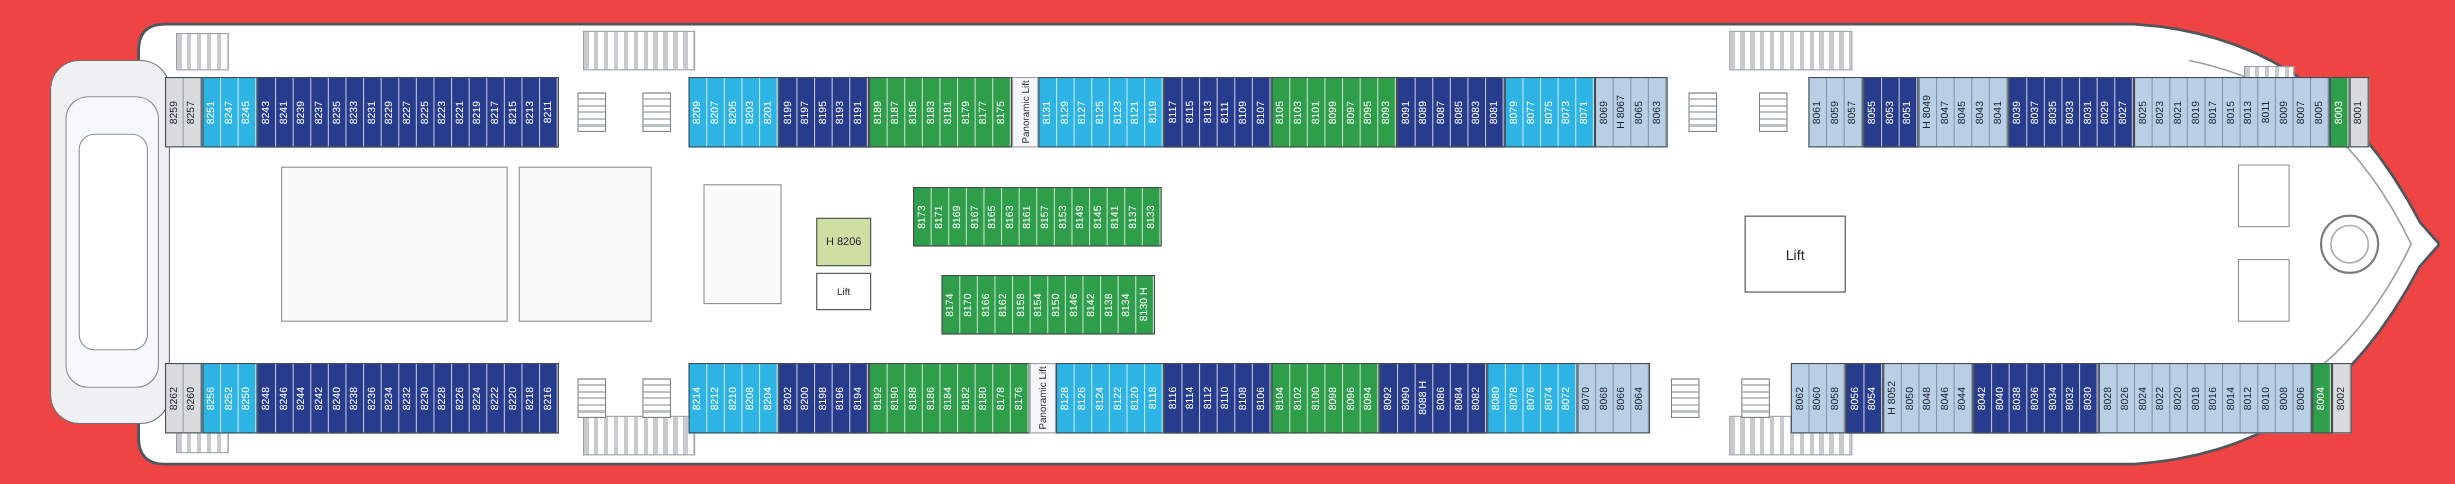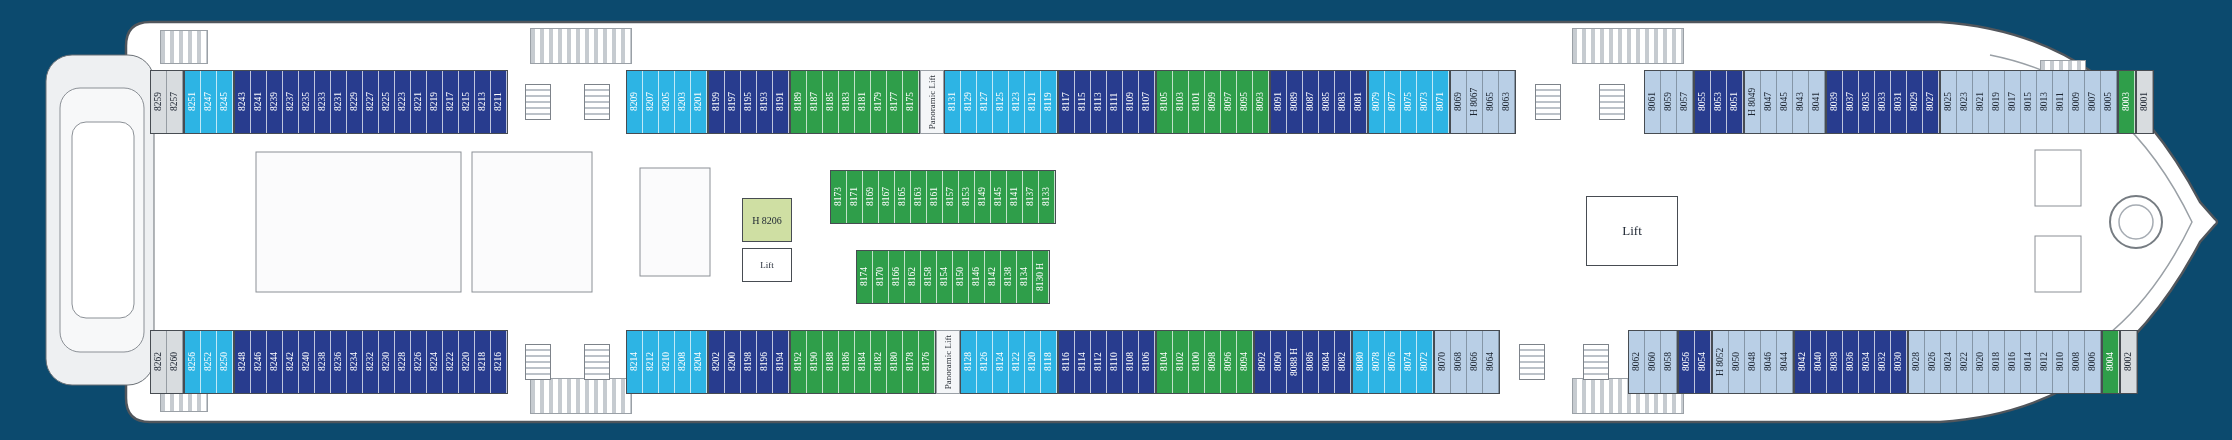--- a/index.html
+++ b/index.html
@@ -1,20 +1,20 @@
 <!DOCTYPE html>
 <html><head>
 <meta charset="utf-8">
 <style>
   html,body{margin:0;padding:0;background:#ffffff;}
   #stage{
     position:relative;
     width:2232px;height:440px;
-    background:#0c4a6e;
-    font-family:Liberation Serif, serif;
+    background:#ef4444;
+    font-family:Liberation Sans, sans-serif;
     overflow:hidden;
   }
   .hull-svg{position:absolute;left:0;top:0;z-index:0;}
   .slats{
     position:absolute;z-index:1;
     background:repeating-linear-gradient(90deg,#c6cbd0 0 4px,#ffffff 4px 9px);
     border:1px solid #9aa0a6;
   }
   .row{
     position:absolute;z-index:2;

